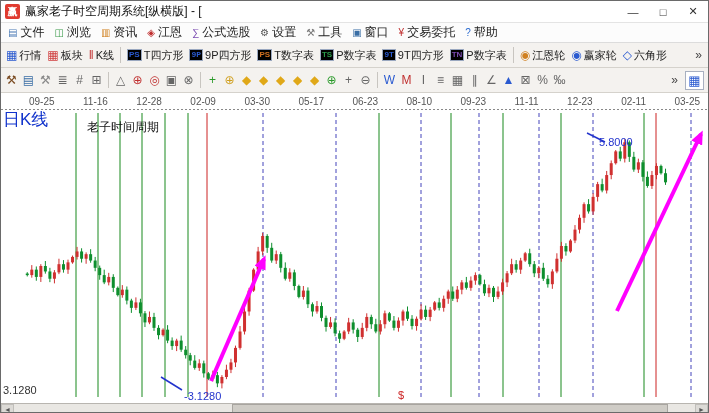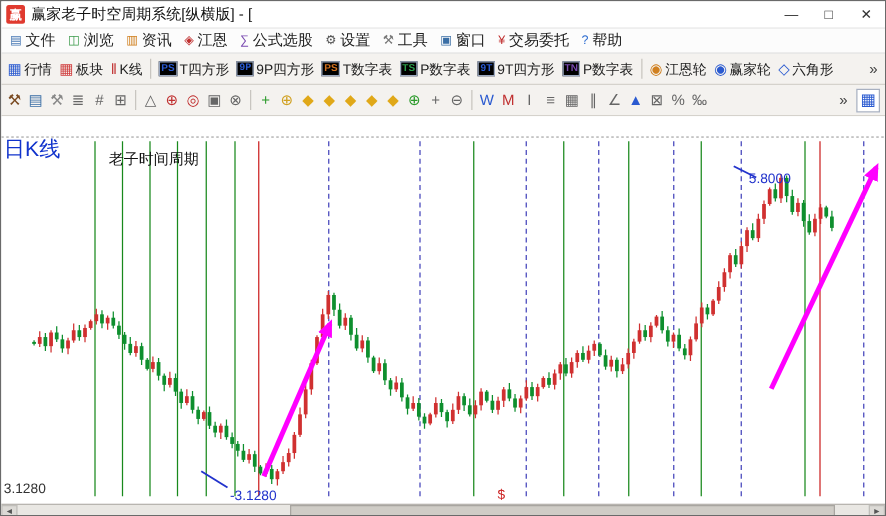--- a/index.html
+++ b/index.html
@@ -174,20 +174,35 @@
     <span class="i2" style="color: rgb(102, 102, 102);">∥</span>
     <span class="i2" style="color: rgb(102, 102, 102);">∠</span>
     <span class="i2" style="color: rgb(42, 90, 208);">▲</span>
     <span class="i2" style="color: rgb(102, 102, 102);">⊠</span>
     <span class="i2" style="color: rgb(102, 102, 102);">%</span>
     <span class="i2" style="color: rgb(102, 102, 102);">‰</span>
   </div>
 
 <div id="chart-header">
   <span id="period-label">日K线</span>
+  <div id="dates">
+      <span class="date">09-25</span>
+      <span class="date">11-16</span>
+      <span class="date">12-28</span>
+      <span class="date">02-09</span>
+      <span class="date">03-30</span>
+      <span class="date">05-17</span>
+      <span class="date">06-23</span>
+      <span class="date">08-10</span>
+      <span class="date">09-23</span>
+      <span class="date">11-11</span>
+      <span class="date">12-23</span>
+      <span class="date">02-11</span>
+      <span class="date">03-25</span>
+    </div>
 </div>
 
 <svg id="plot" width="709" height="294">
   <defs>
     <marker id="ah" markerWidth="14" markerHeight="12" refX="10" refY="6" orient="auto" markerUnits="userSpaceOnUse">
       <polygon points="0,0 14,6 0,12" fill="#ff00ff"></polygon>
     </marker>
   </defs>
   <g id="g-lines">
       <line x1="0" y1="0.5" x2="709" y2="0.5" stroke="#888" stroke-dasharray="2 2"></line>

